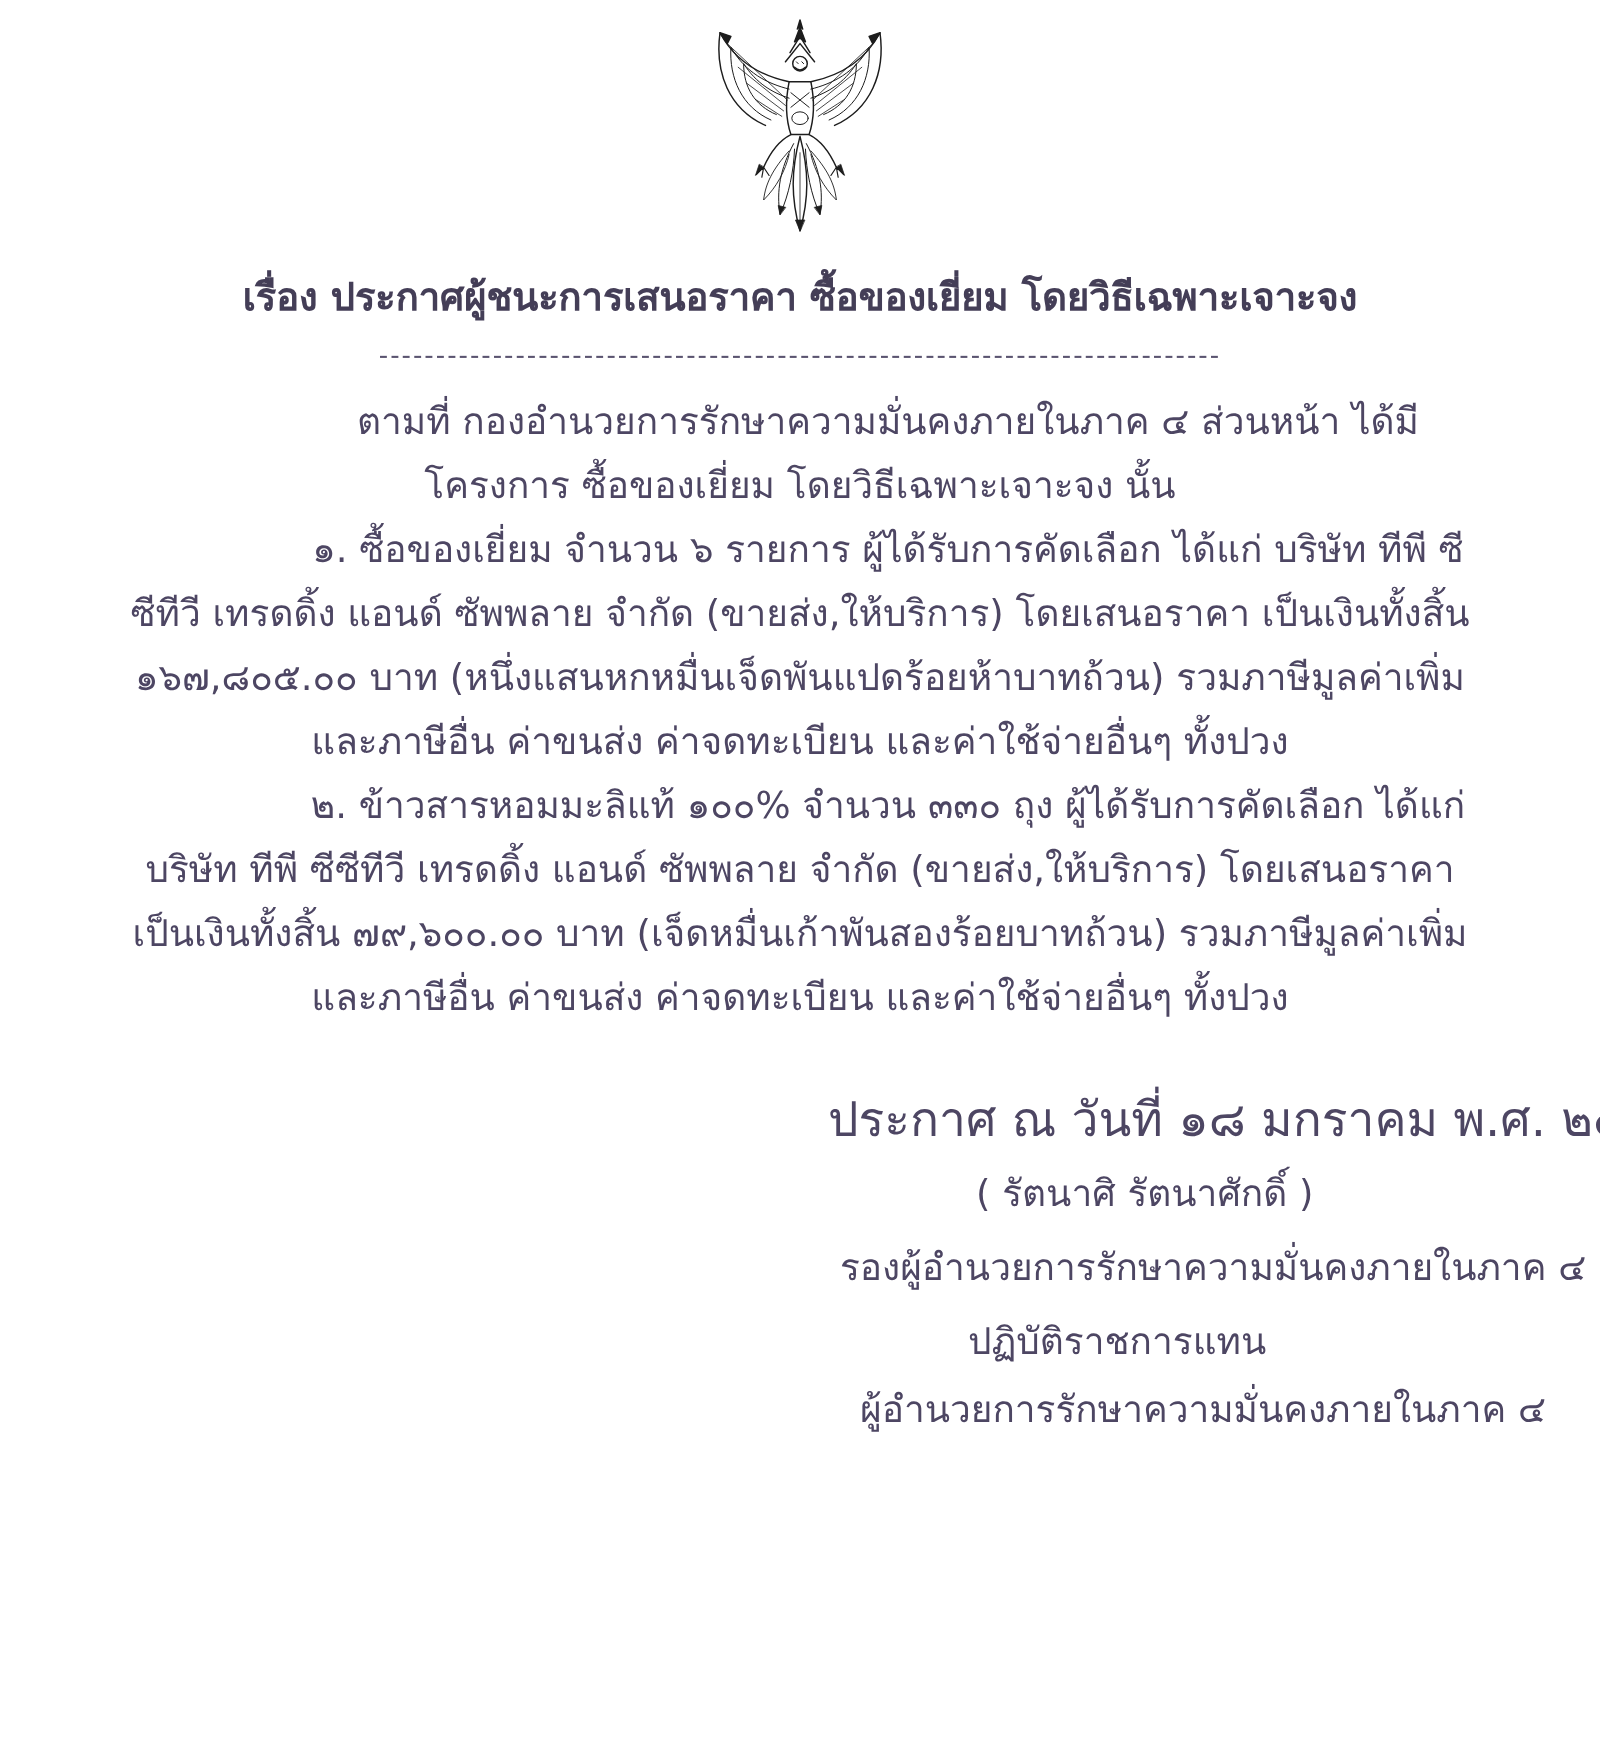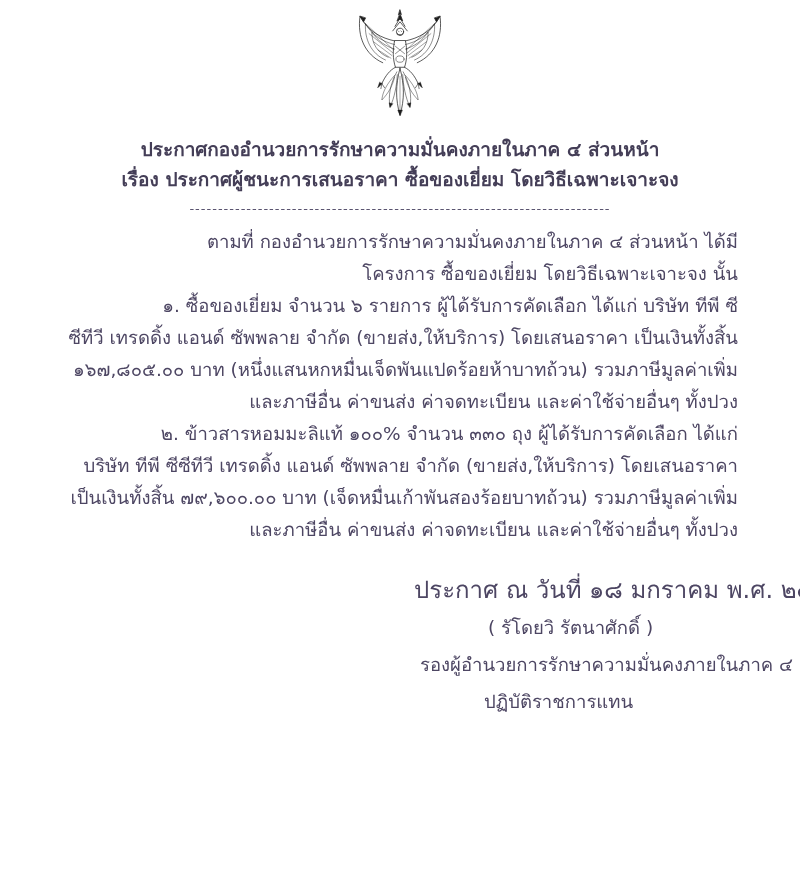--- a/index.html
+++ b/index.html
@@ -44,21 +44,21 @@
     letter-spacing: 1px;
     color: #5a5470;
     line-height: 14px;
     white-space: nowrap;
     overflow: hidden;
   }
   .doc-body {
     margin: 10px 62px 0 62px;
     font-size: 18.5px;
     line-height: 32px;
-    text-align: right;
+    text-align: center;
   }
   .doc-body p {
     margin: 0;
     text-indent: 88px;
   }
   .date-line {
     margin: 24px 0 0 414px;
     font-size: 24px;
     white-space: nowrap;
   }
@@ -114,33 +114,33 @@
       <path d="M110 150 L110 228" stroke-width="0.9"></path>
       <path d="M103 140 C 88 168, 84 192, 88 218 C 98 196, 103 170, 104 146" stroke-width="1.1"></path>
       <path d="M117 140 C 132 168, 136 192, 132 218 C 122 196, 117 170, 116 146" stroke-width="1.1"></path>
       <path d="M98 148 C 80 168, 72 184, 70 202 C 84 188, 94 170, 98 152" stroke-width="1.0"></path>
       <path d="M122 148 C 140 168, 148 184, 150 202 C 136 188, 126 170, 122 152" stroke-width="1.0"></path>
       <path d="M110 236 l-5 -12 l10 0 Z M88 218 l-2 -10 l8 2 Z M132 218 l2 -10 l-8 2 Z" fill="#1d1d1d" stroke-width="0.8"></path>
     </svg>
   </div>
 
   <div class="doc-title">
-    <div>ประกาศกองอำนวยการรักษาความมั่นคงภายในภาค ๔ ส่วนหน้า</div>
     <div>เรื่อง ประกาศผู้ชนะการเสนอราคา ซื้อของเยี่ยม โดยวิธีเฉพาะเจาะจง</div>
   </div>
 
   <div class="separator">--------------------------------------------------------------------------</div>
 
   <div class="doc-body">
     <p>ตามที่ กองอำนวยการรักษาความมั่นคงภายในภาค ๔ ส่วนหน้า ได้มีโครงการ ซื้อของเยี่ยม โดยวิธีเฉพาะเจาะจง  นั้น</p>
     <p>๑. ซื้อของเยี่ยม จำนวน ๖ รายการ ผู้ได้รับการคัดเลือก ได้แก่ บริษัท ทีพี ซีซีทีวี เทรดดิ้ง แอนด์ ซัพพลาย จำกัด (ขายส่ง,ให้บริการ) โดยเสนอราคา เป็นเงินทั้งสิ้น ๑๖๗,๘๐๕.๐๐ บาท (หนึ่งแสนหกหมื่นเจ็ดพันแปดร้อยห้าบาทถ้วน) รวมภาษีมูลค่าเพิ่มและภาษีอื่น ค่าขนส่ง ค่าจดทะเบียน และค่าใช้จ่ายอื่นๆ ทั้งปวง</p>
     <p>๒. ข้าวสารหอมมะลิแท้ ๑๐๐% จำนวน ๓๓๐ ถุง ผู้ได้รับการคัดเลือก ได้แก่ บริษัท ทีพี ซีซีทีวี เทรดดิ้ง แอนด์ ซัพพลาย จำกัด (ขายส่ง,ให้บริการ) โดยเสนอราคา เป็นเงินทั้งสิ้น ๗๙,๖๐๐.๐๐ บาท (เจ็ดหมื่นเก้าพันสองร้อยบาทถ้วน) รวมภาษีมูลค่าเพิ่มและภาษีอื่น ค่าขนส่ง ค่าจดทะเบียน และค่าใช้จ่ายอื่นๆ ทั้งปวง</p>
   </div>
 
   <div class="date-line">ประกาศ ณ วันที่  ๑๘ มกราคม พ.ศ. ๒๕๖๕</div>
 
   <div class="sig-block">
-    <div class="sig-paren">( รัโดยวิ  รัตนาศักดิ์ )</div>
+    <div class="sig-paren">( รัตนาศิ  รัตนาศักดิ์ )</div>
     <div class="sig-pos1">รองผู้อำนวยการรักษาความมั่นคงภายในภาค ๔ ส่วนหน้า</div>
     <div class="sig-pos2">ปฏิบัติราชการแทน</div>
+    <div class="sig-pos3">ผู้อำนวยการรักษาความมั่นคงภายในภาค ๔</div>
   </div>
 
 </div>
 
 </body></html>

